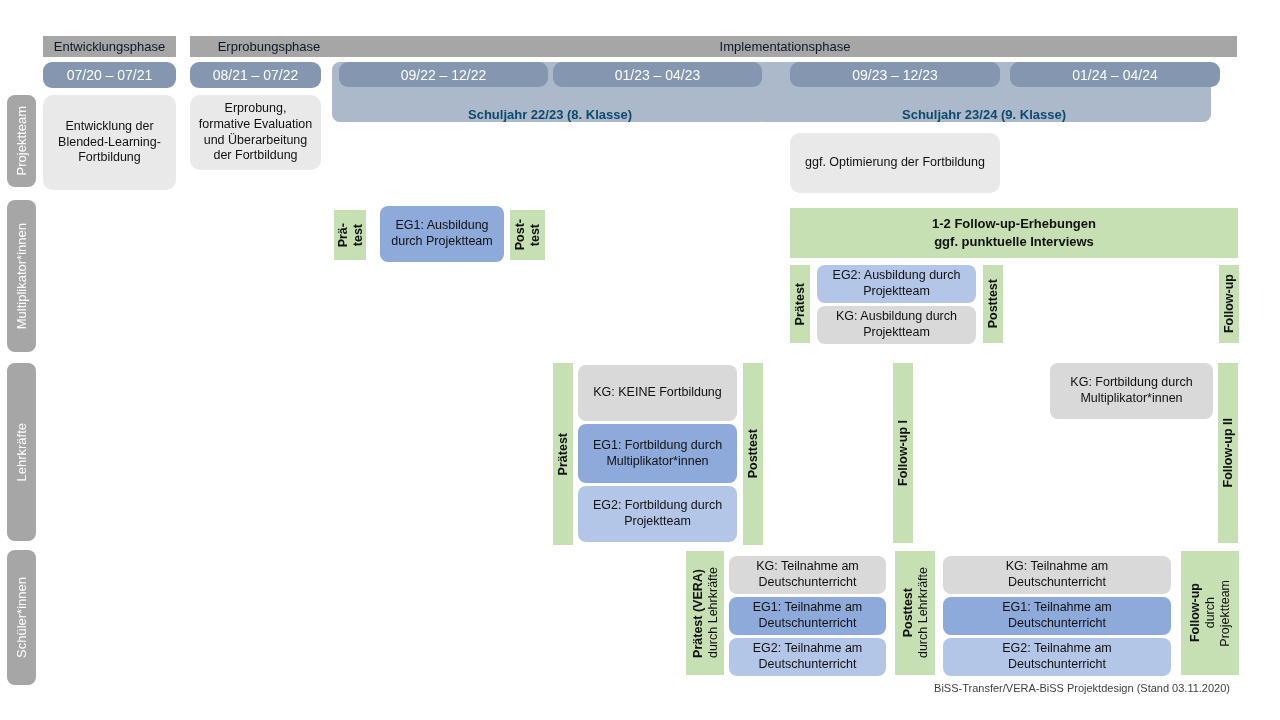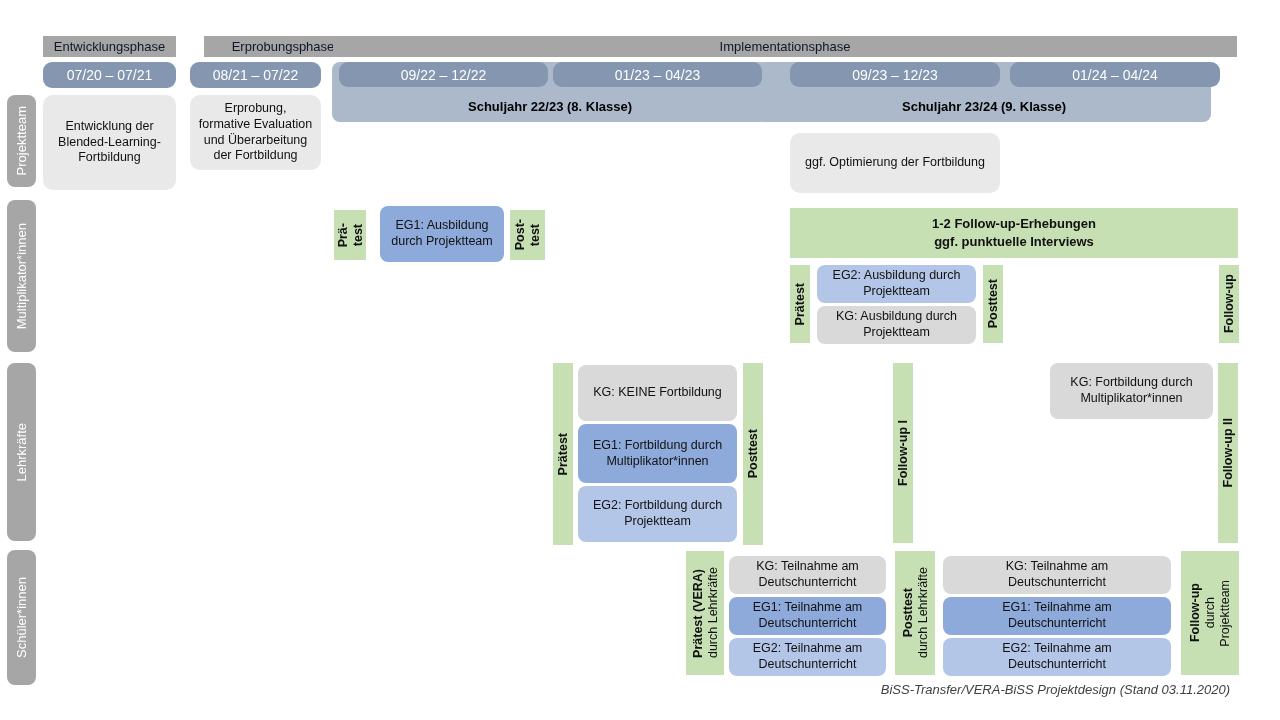--- a/index.html
+++ b/index.html
@@ -10,48 +10,48 @@
   *{margin:0;padding:0;box-sizing:border-box}
   html,body{background:#fff}
   body{font-family:"Liberation Sans","DejaVu Sans",sans-serif;color:var(--ink)}
   .canvas{position:relative;width:1280px;height:720px;background:#fff;overflow:hidden}
   .abs{position:absolute}
 
   .phase-bar{background:var(--phase-gray);color:#0f172a;font-size:13px;
     display:flex;align-items:center;justify-content:center;white-space:nowrap}
   .date-bar{background:var(--date-blue);color:#fff;font-size:14px;border-radius:9px;
     display:flex;align-items:center;justify-content:center;white-space:nowrap}
-  .year-box{background:var(--year-blue);border-radius:8px;color:#000000;font-weight:bold;
-    font-size:13px;display:flex;align-items:flex-end;justify-content:center;padding-bottom:8px}
+  .year-box{background:var(--year-blue);border-radius:8px;color:#0c4a6e;font-weight:bold;
+    font-size:13px;display:flex;align-items:flex-end;justify-content:center;}
   .row-label{background:var(--phase-gray);border-radius:8px;color:#fff;font-size:13px;
     display:flex;align-items:center;justify-content:center}
   .vtext{writing-mode:vertical-rl;transform:rotate(180deg);white-space:nowrap}
   .vgroup{display:flex;flex-direction:row;align-items:center;justify-content:center;gap:1px}
 
   .box{display:flex;flex-direction:column;align-items:center;justify-content:center;
     text-align:center;font-size:12.5px;line-height:1.25;padding:4px 8px}
   .box.light{background:var(--light-box);border-radius:10px}
   .box.gray{background:var(--gray-box);border-radius:8px}
   .box.bmid{background:var(--blue-mid);border-radius:8px}
   .box.blight{background:var(--blue-light);border-radius:8px}
 
   .gbar{background:var(--green);display:flex;align-items:center;justify-content:center;
     font-weight:bold;font-size:12.5px}
   .gbar .sub{font-weight:normal}
   .banner{background:var(--green);display:flex;flex-direction:column;align-items:center;
     justify-content:center;font-weight:bold;font-size:13px;line-height:1.4;text-align:center}
-  .caption{font-style:italic;font-size:13px;color:var(--caption);white-space:nowrap}
+  .caption{font-size:11px;color:var(--caption);white-space:nowrap}
 </style>
 </head>
 <body>
 
 <div class="canvas">
 
   <div class="abs phase-bar" style="left:43px;top:36px;width:133px;height:21px">Entwicklungsphase</div>
-  <div class="abs phase-bar" style="left:204px;top:36px;width:158px;height:21px">Erprobungsphase</div>
+  <div class="abs phase-bar" style="left:190px;top:36px;width:158px;height:21px">Erprobungsphase</div>
   <div class="abs phase-bar" style="left:333px;top:36px;width:904px;height:21px">Implementationsphase</div>
 
   <div class="abs year-box" style="left:332px;top:62px;width:436px;height:60px">Schuljahr 22/23 (8. Klasse)</div>
   <div class="abs year-box" style="left:757px;top:62px;width:454px;height:60px">Schuljahr 23/24 (9. Klasse)</div>
 
   <div class="abs date-bar" style="left:43px;top:62px;width:133px;height:26px">07/20 – 07/21</div>
   <div class="abs date-bar" style="left:190px;top:62px;width:131px;height:26px">08/21 – 07/22</div>
   <div class="abs date-bar" style="left:339px;top:62px;width:209px;height:25px">09/22 – 12/22</div>
   <div class="abs date-bar" style="left:553px;top:62px;width:209px;height:25px">01/23 – 04/23</div>
   <div class="abs date-bar" style="left:790px;top:62px;width:210px;height:25px">09/23 – 12/23</div>

